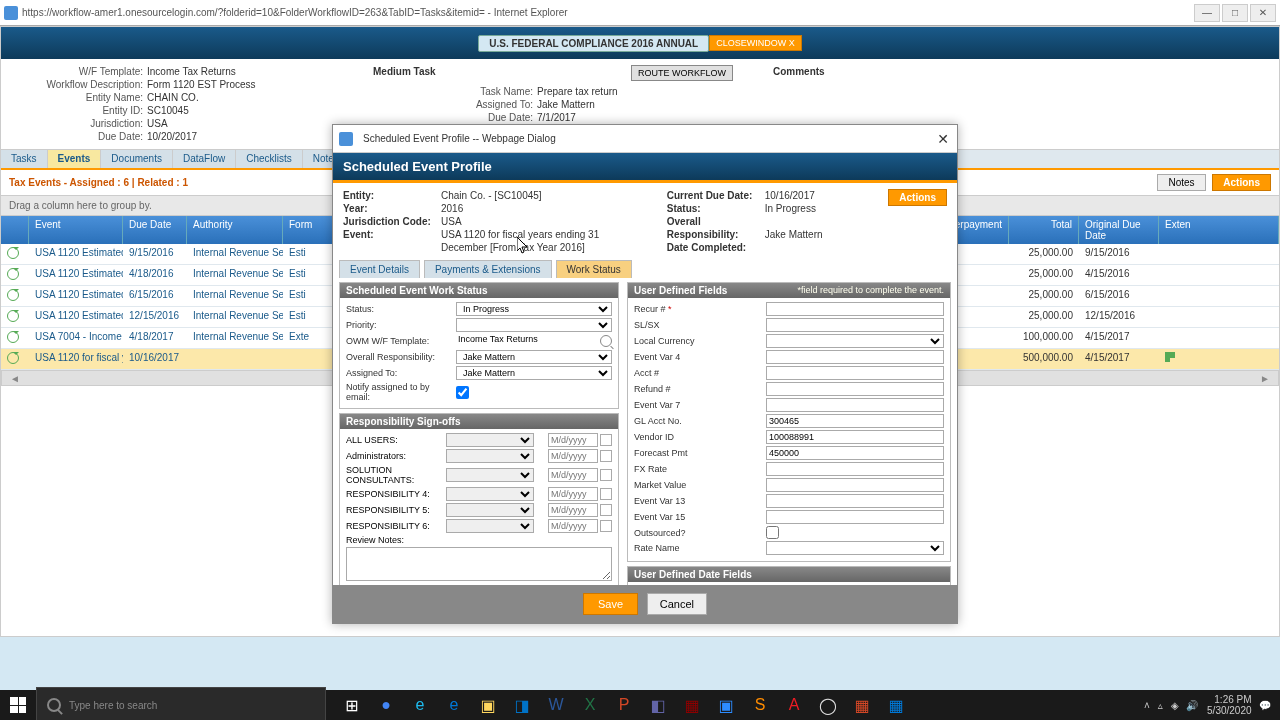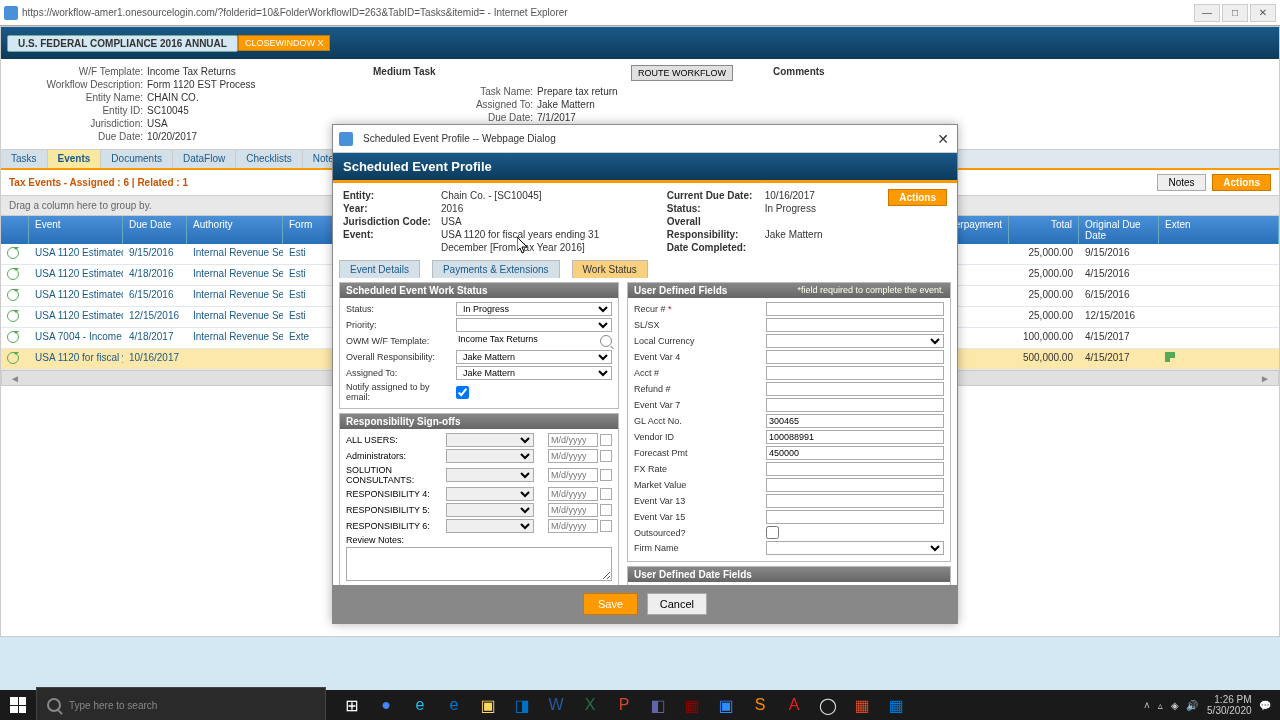--- a/index.html
+++ b/index.html
@@ -3,21 +3,21 @@
 <meta charset="utf-8">
 <style>
 *{box-sizing:border-box;margin:0;padding:0;font-family:Tahoma,Arial,sans-serif;font-size:10px}
 body{background:#d4e8f3;overflow:hidden;width:1280px;height:720px;position:relative}
 .browser-bar{background:#fff;height:26px;border-bottom:1px solid #aaa;display:flex;align-items:center;padding:0 4px;font-size:11px;color:#444}
 .url-icon{width:14px;height:14px;background:#4a90d9;border-radius:2px;margin-right:4px}
 .url{flex:1;color:#555}
 .win-controls{display:flex;gap:2px}
 .win-btn{width:26px;height:18px;background:#eee;border:1px solid #ccc;display:flex;align-items:center;justify-content:center;font-size:10px;color:#555}
 .app-shell{background:#fff;margin:0;border:1px solid #ccc}
-.topbar{background:linear-gradient(#1a5a8a,#0d3a5a);height:14px;display:flex;align-items:center;justify-content:flex-start;padding:16px 6px}
+.topbar{background:linear-gradient(#1a5a8a,#0d3a5a);height:14px;display:flex;align-items:center;justify-content:center;padding:16px 6px}
 .title-tab{background:#d4e8f3;border:1px solid #7a9;padding:2px 10px;font-size:10px;color:#333;font-weight:bold;border-radius:2px}
 .close-window{background:#f90;color:#fff;font-size:9px;padding:2px 6px;border:1px solid #c70}
 .header-area{display:flex;background:#fff;border-bottom:1px solid #ccc;padding:6px 12px;min-height:60px}
 .hdr-col{padding:0 20px;font-size:9px;color:#333;line-height:13px}
 .hdr-col b{color:#333}
 .lbl{color:#555;text-align:right;display:inline-block;width:110px;margin-right:4px}
 .route-btn{background:#e0e0e0;border:1px solid #888;padding:2px 6px;font-size:9px}
 .tabs-row{background:#dfe8ee;display:flex;border-bottom:2px solid #f90;height:20px}
 .tab{padding:3px 10px;font-size:10px;color:#1a5a8a;border-right:1px solid #ccc;background:#d4e0e8;cursor:pointer}
 .tab.active{background:#f8e8a0;font-weight:bold}
@@ -37,21 +37,21 @@
 
 .modal{position:absolute;top:124px;left:332px;width:626px;height:500px;background:#fff;border:1px solid #888;box-shadow:0 0 10px rgba(0,0,0,.3)}
 .modal-titlebar{background:#fff;height:28px;display:flex;align-items:center;padding:0 6px;border-bottom:1px solid #ccc;justify-content:space-between}
 .modal-titlebar .t{display:flex;align-items:center;gap:6px;font-size:11px;color:#333}
 .modal-close{width:16px;height:16px;font-size:14px;color:#333;text-align:center;cursor:pointer}
 .modal-banner{background:linear-gradient(#1a5a8a,#0d3a5a);color:#fff;padding:6px 10px;font-size:13px;font-weight:bold}
 .orange-line{height:3px;background:#f90}
 .modal-info{display:flex;justify-content:space-between;padding:6px 10px;align-items:flex-start}
 .info-col{font-size:9px;color:#333;line-height:13px}
 .info-col .il{color:#333;font-weight:bold;display:inline-block;width:98px}
-.modal-tabs{display:flex;gap:12px;padding:0 6px}
+.modal-tabs{display:flex;gap:4px;padding:0 6px}
 .mtab{padding:3px 10px;font-size:10px;color:#1a5a8a;background:#d4e0e8;border:1px solid #bbb;border-bottom:none;cursor:pointer}
 .mtab.active{background:#f8d080;color:#333}
 .panels{display:flex;gap:8px;padding:4px 6px}
 .panel{border:1px solid #bbb;flex:1}
 .panel-hdr{background:linear-gradient(#888,#666);color:#fff;font-size:10px;padding:2px 6px;font-weight:bold}
 .panel-hdr .req{float:right;color:#ffe;font-size:9px;font-weight:normal}
 .panel-body{padding:4px 6px}
 .frow{display:flex;align-items:center;margin-bottom:2px}
 .flbl{width:110px;font-size:9px;color:#333}
 .flbl.req:after{content:" *";color:#c00}
@@ -400,21 +400,21 @@
             </div>
             <div class="frow">
               <span class="flbl" style="width:132px">Event Var 15</span>
               <input class="finp" value="" style="">
             </div>
             <div class="frow">
               <span class="flbl" style="width:132px">Outsourced?</span>
               <input type="checkbox" style="">
             </div>
             <div class="frow">
-              <span class="flbl" style="width:132px">Firm Name</span>
+              <span class="flbl" style="width:132px">Rate Name</span>
               <select class="fsel"></select>
             </div>
           </div>
       </div>
       <div class="panel2">
         <div class="panel-hdr">User Defined Date Fields</div>
         <div class="panel-body" id="udd-rows">
             <div class="frow">
               <span class="flbl" style="width:132px">Rec Date:</span>
               <input class="finp" placeholder="M/d/yyyy" style="">

